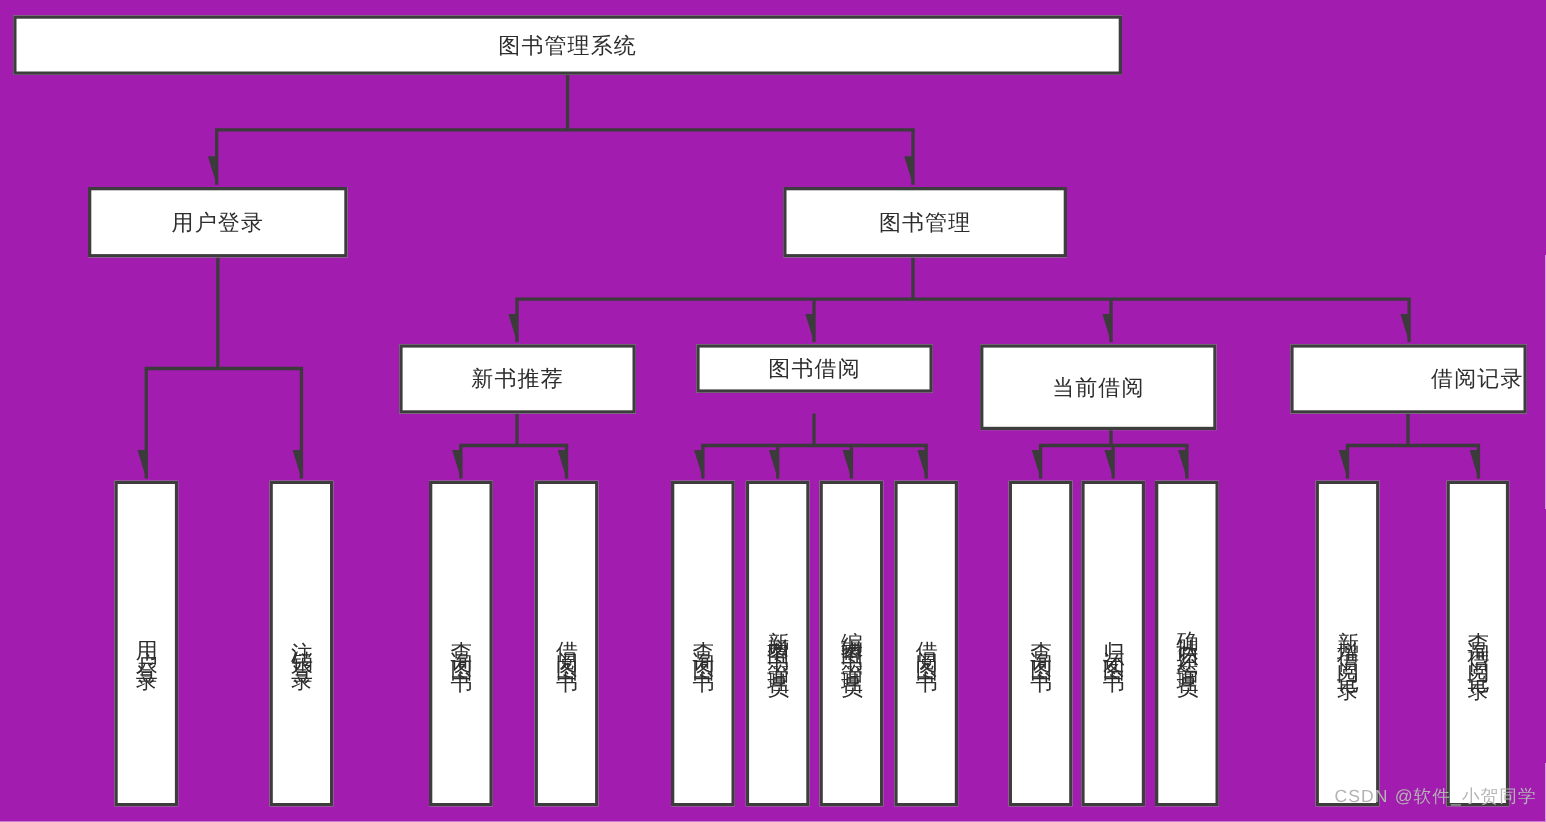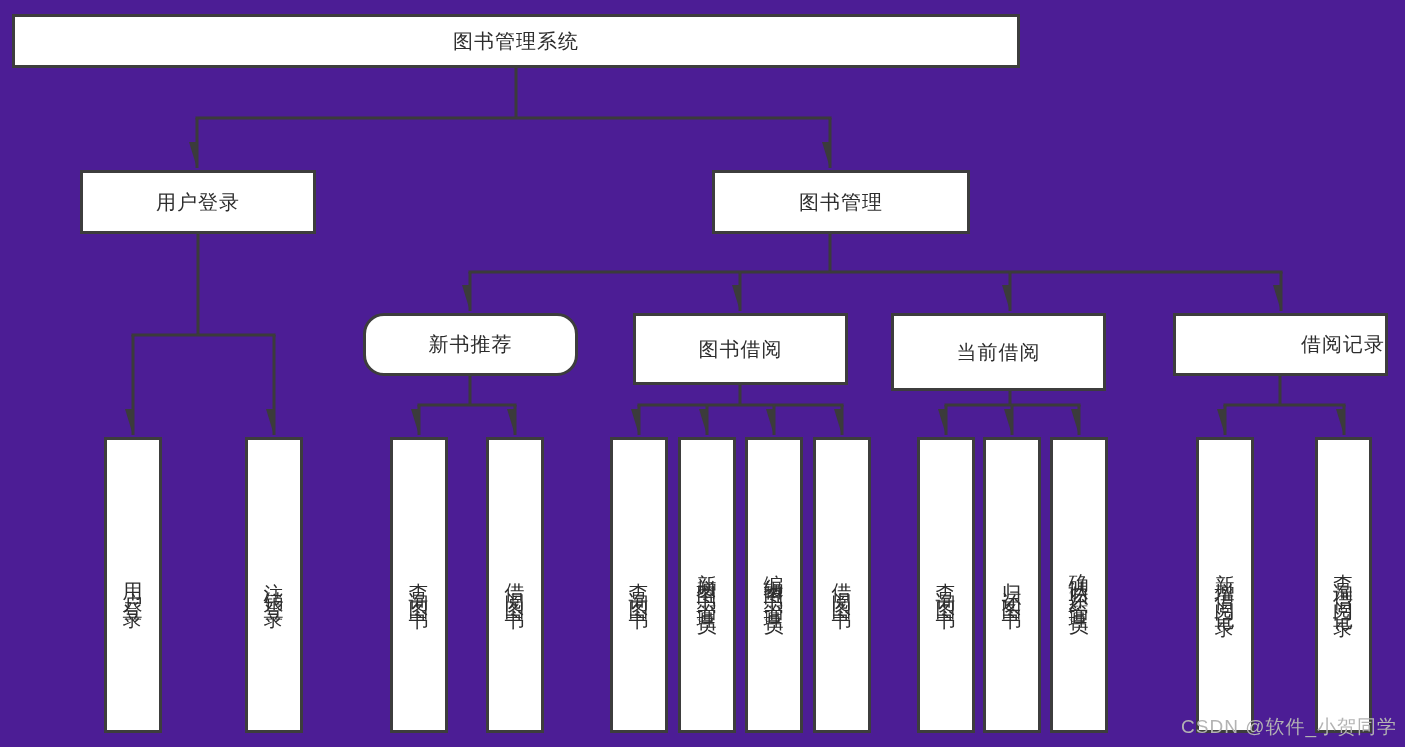--- a/index.html
+++ b/index.html
@@ -1,19 +1,19 @@
 <!DOCTYPE html>
 <html><head>
 <meta charset="utf-8">
 <style>
   html,body{margin:0;padding:0;background:#ffffff;}
   #canvas{
     position:relative;
     width:1405px;height:747px;
-    background:#4c1d95;
+    background:#a21caf;
     font-family:"Liberation Sans","DejaVu Sans",sans-serif;
     overflow:hidden;
   }
   #wires{position:absolute;left:0;top:0;width:1405px;height:747px;}
   .box{
     position:absolute;
     background:#ffffff;
     border:3px solid #3d3d3d;
     box-sizing:border-box;
     display:flex;align-items:center;justify-content:center;
@@ -26,21 +26,21 @@
     font-size:20px;
     letter-spacing:9px;
     line-height:1;
     white-space:nowrap;
   }
   .v-box{width:58px;top:437px;height:296px;}
   .v-box.long span{letter-spacing:6px;}
   #watermark{
     position:absolute;
     right:8px;top:714px;
-    font-size:19px;
+    font-size:16px;
     color:#b3b3b3;
     letter-spacing:1px;
     z-index:5;
     white-space:nowrap;
   }
 </style>
 </head>
 <body>
 
 <div id="canvas">
@@ -99,24 +99,24 @@
     <span>图书管理系统</span>
   </div>
 
   <div class="box h-box" style="left:80px;top:170px;width:236px;height:64px;">
     <span>用户登录</span>
   </div>
   <div class="box h-box" style="left:712px;top:170px;width:258px;height:64px;">
     <span>图书管理</span>
   </div>
 
-  <div class="box h-box" style="left:363px;top:313px;width:215px;height:63px;border-radius:21px;">
+  <div class="box h-box" style="left:363px;top:313px;width:215px;height:63px;">
     <span>新书推荐</span>
   </div>
-  <div class="box h-box" style="left:633px;top:313px;width:215px;height:72px;">
+  <div class="box h-box" style="left:633px;top:313px;width:215px;height:44px;">
     <span>图书借阅</span>
   </div>
   <div class="box h-box" style="left:855px;top:313px;width:215px;height:78px;margin-left:36px;">
     <span>当前借阅</span>
   </div>
   <div class="box h-box" style="left:1173px;top:313px;width:215px;height:63px;justify-content:flex-end;">
     <span>借阅记录</span>
   </div>
 
   <div class="box v-box" style="left:104px;">

